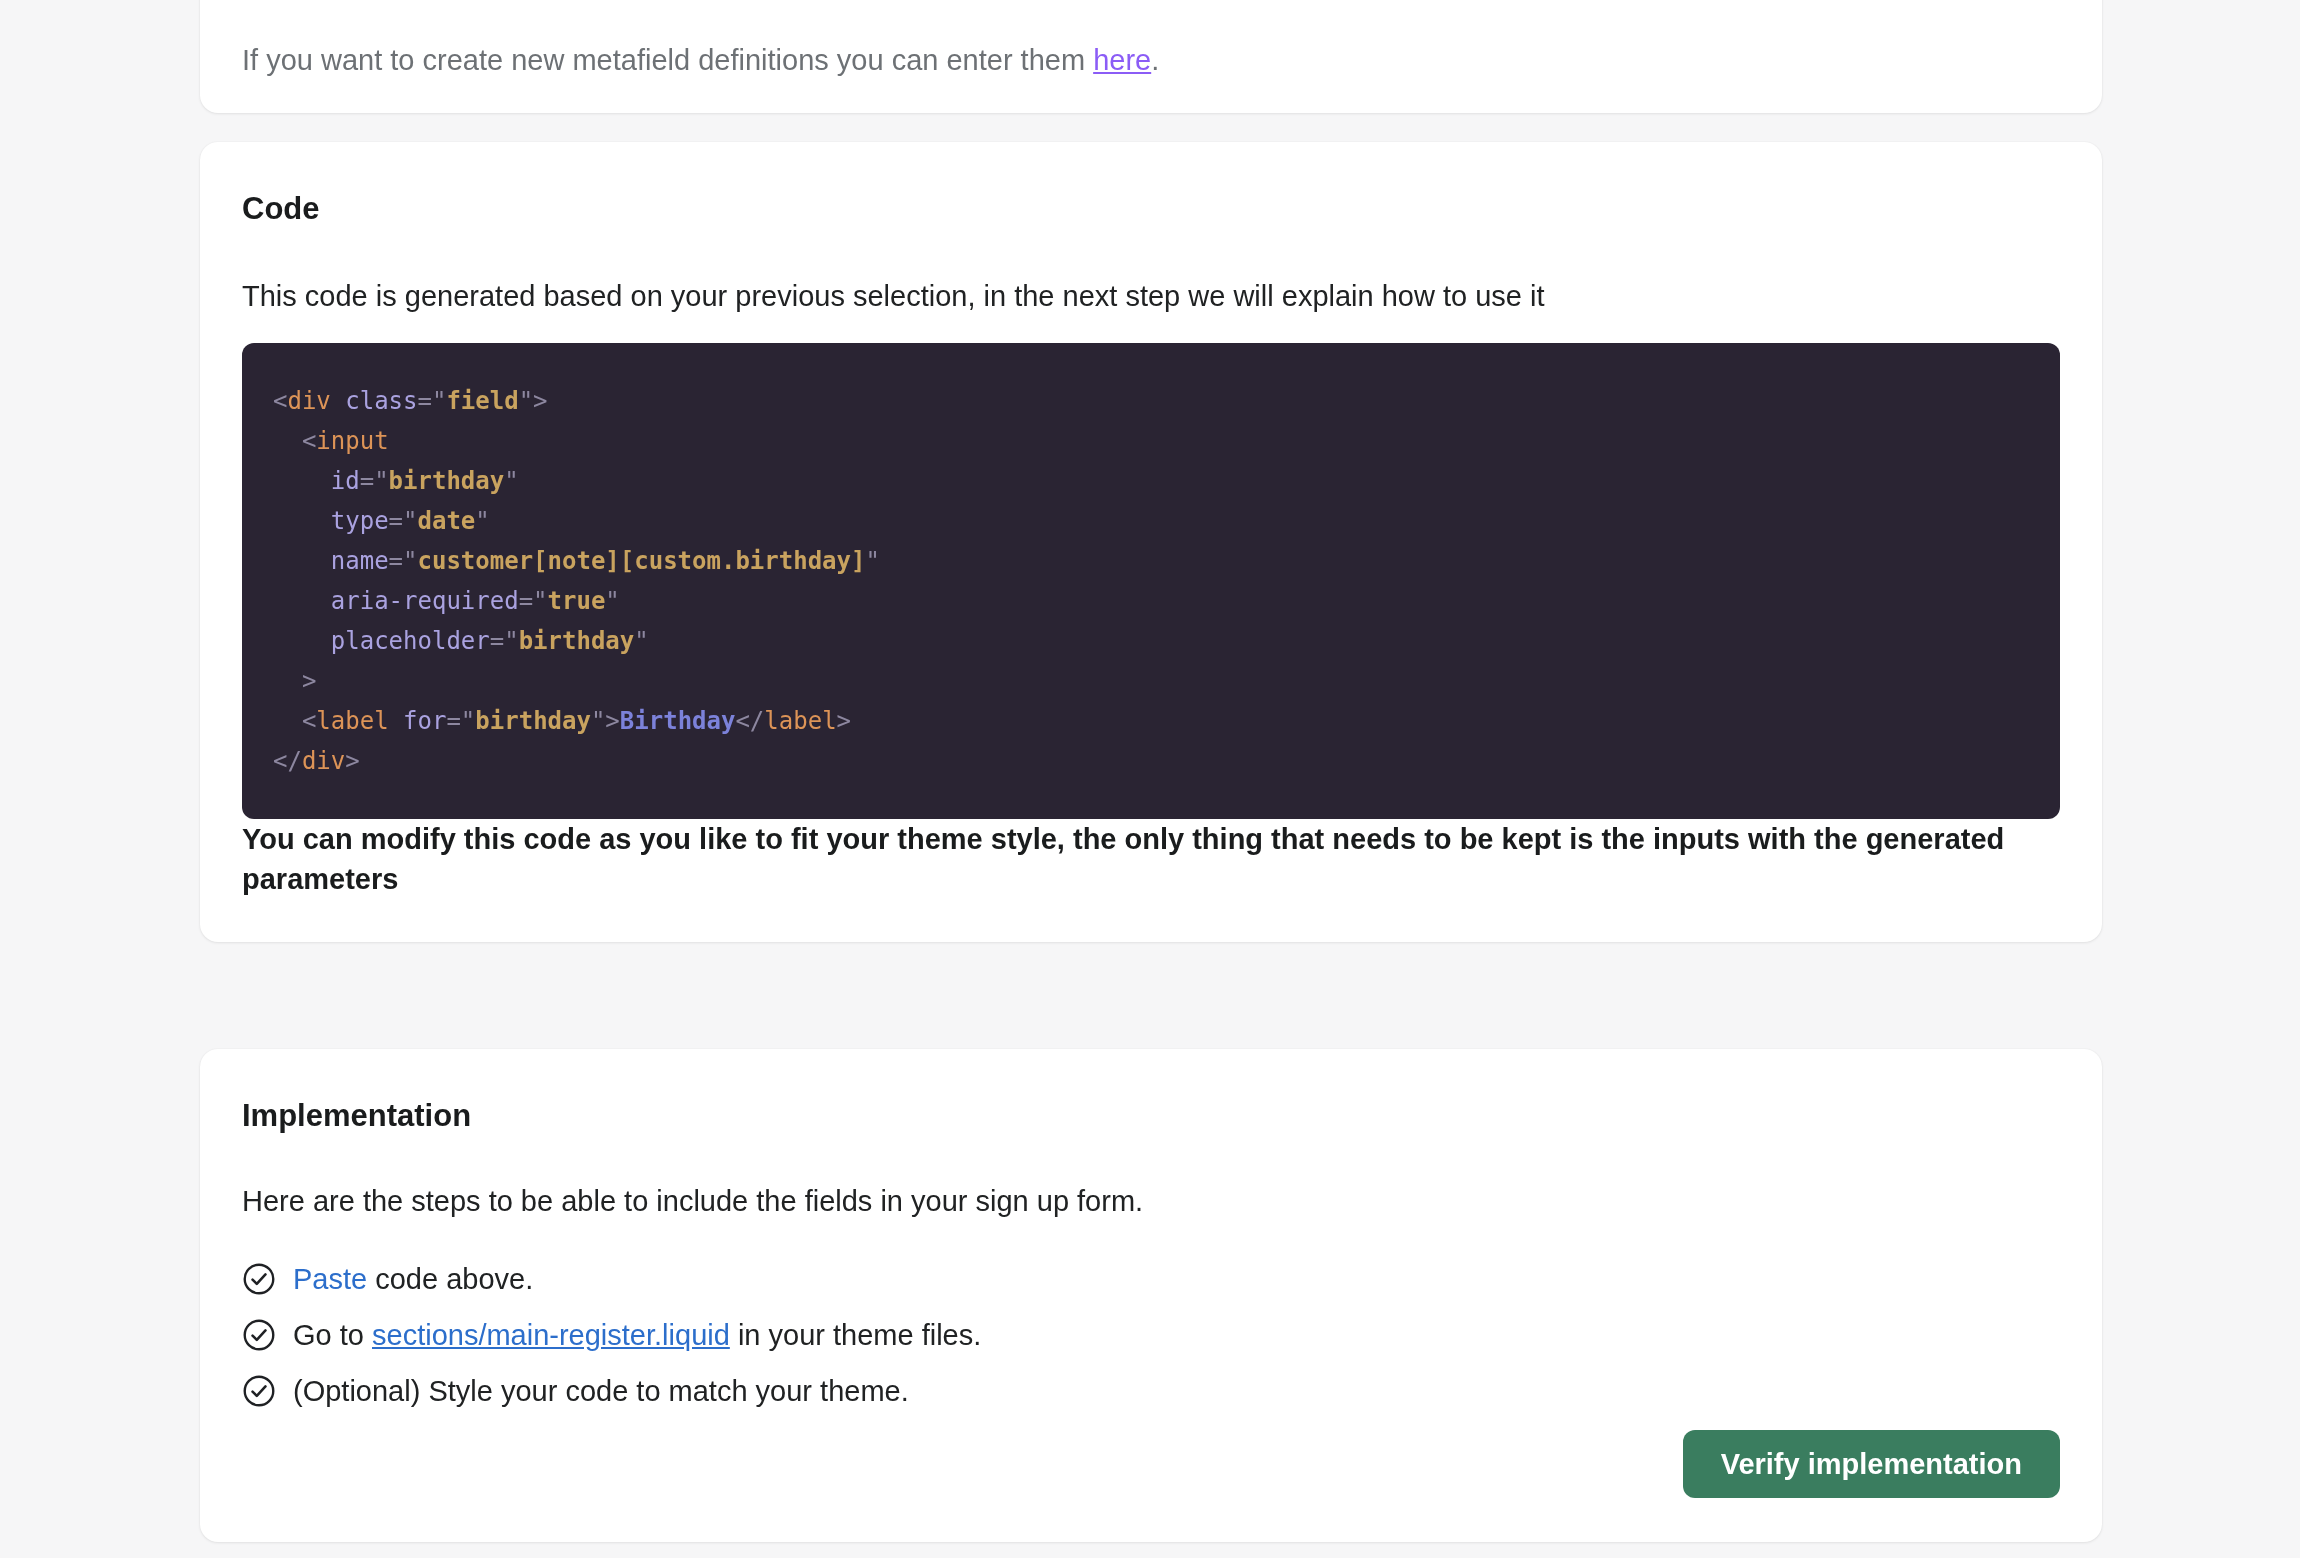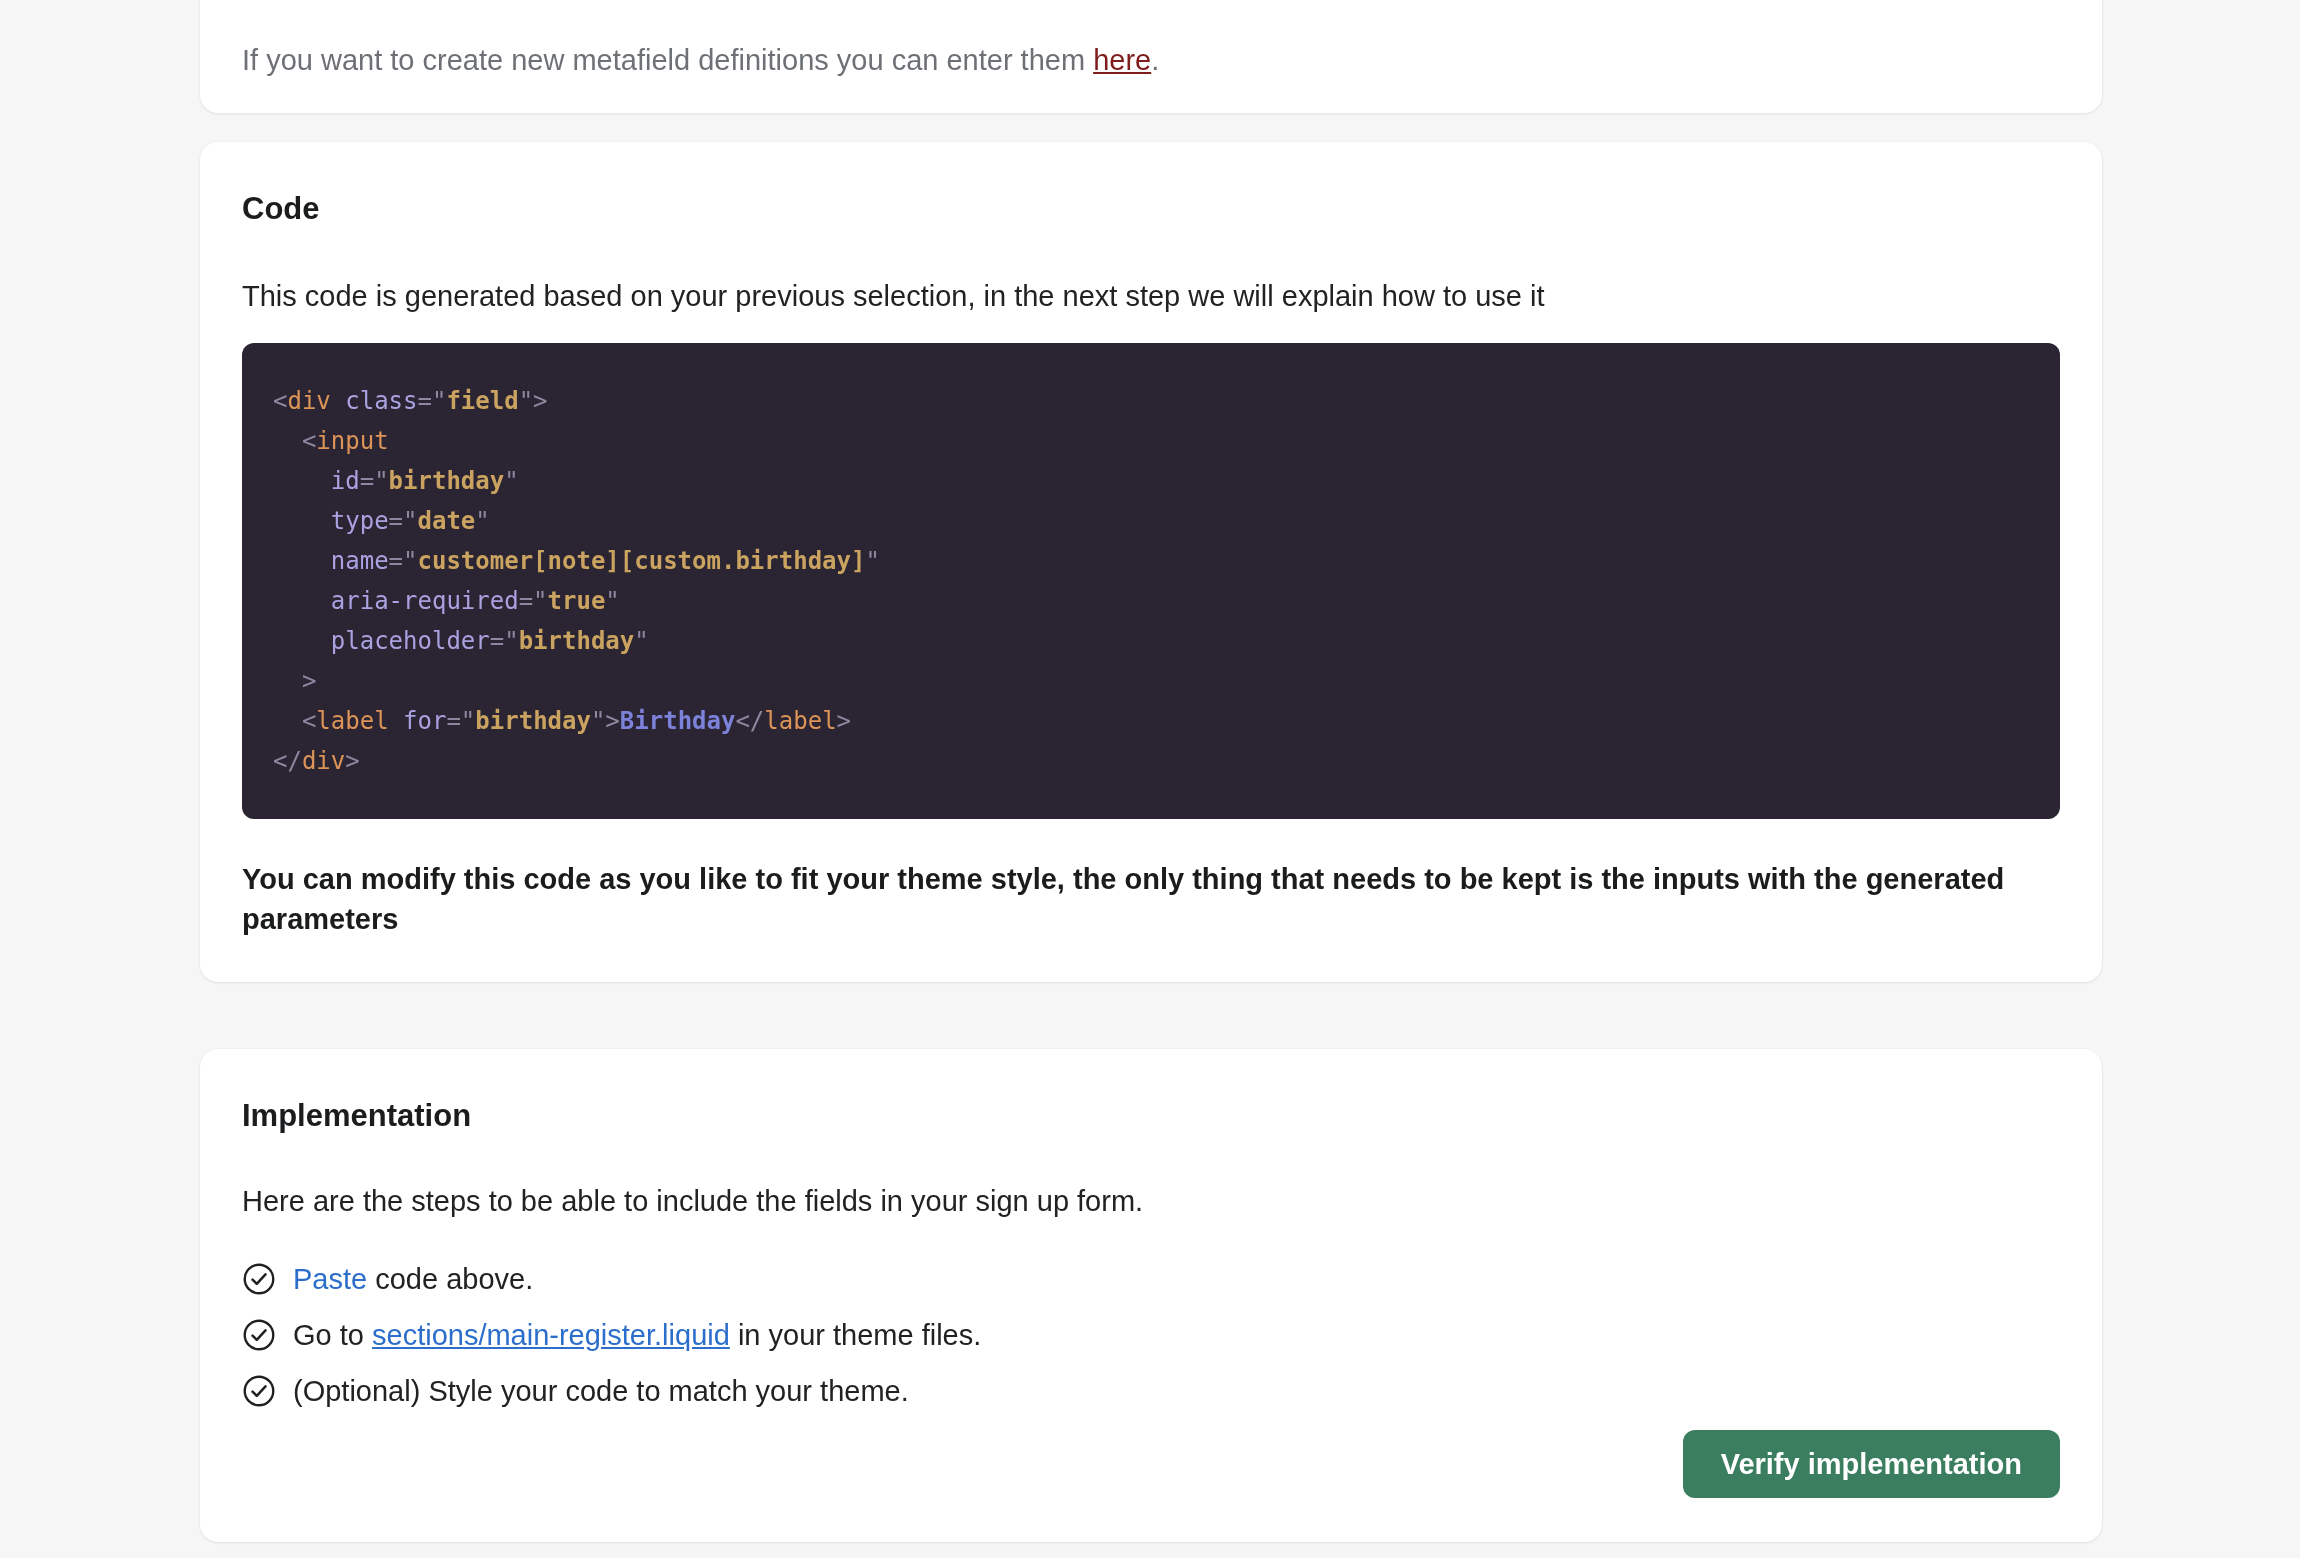--- a/index.html
+++ b/index.html
@@ -25,21 +25,21 @@
     height: 203px;
     padding: 0 42px 36px 42px;
     display: flex;
     align-items: flex-end;
   }
   .note-text {
     font-size: 29px;
     line-height: 34px;
     color: #6d7175;
   }
-  .link-gray { color: #7f1d1d; text-decoration: underline; cursor: pointer; }
+  .link-gray { color: #8b5cf6; text-decoration: underline; cursor: pointer; }
   .link-blue { color: #2c6ecb; text-decoration: none; cursor: pointer; }
   .link-blue-underline { color: #2c6ecb; text-decoration: underline; cursor: pointer; }
 
   
   .card-code { top: 142px; padding: 48px 42px 43px 42px; }
   .card-title {
     font-size: 31px;
     font-weight: 700;
     color: #1a1c1d;
     line-height: 37px;
@@ -61,21 +61,20 @@
     overflow: hidden;
   }
   .code-line { white-space: pre; }
   .tok-p { color: #8d87a0; }
   .tok-t { color: #dd9457; }
   .tok-a { color: #aaa2e0; }
   .tok-v { color: #c9a35f; font-weight: 700; }
   .tok-x { color: #7c82da; font-weight: 700; }
   .tok-w { color: #c5c0d0; }
   .code-note {
-    margin-top: 40px;
     font-size: 29px;
     font-weight: 700;
     line-height: 40px;
     color: #1a1c1d;
   }
 
   
   .card-impl { top: 1049px; padding: 48px 42px 44px 42px; }
   .impl-intro {
     margin-top: 50px;

